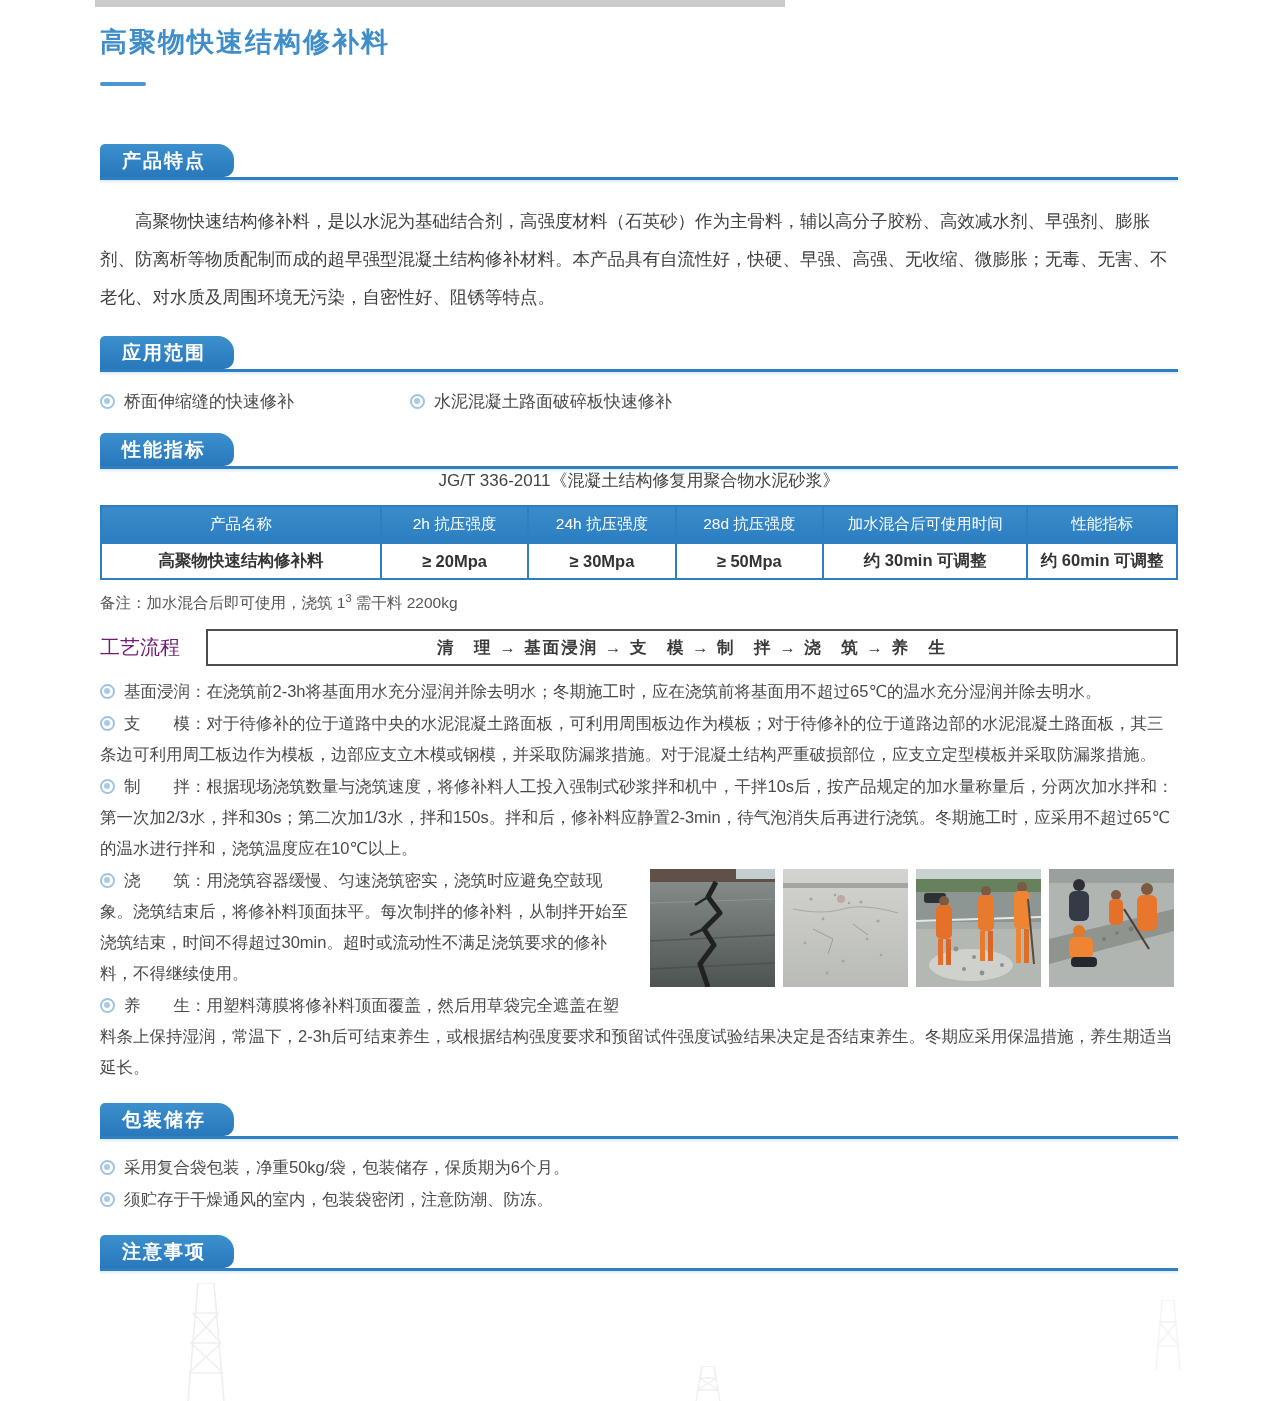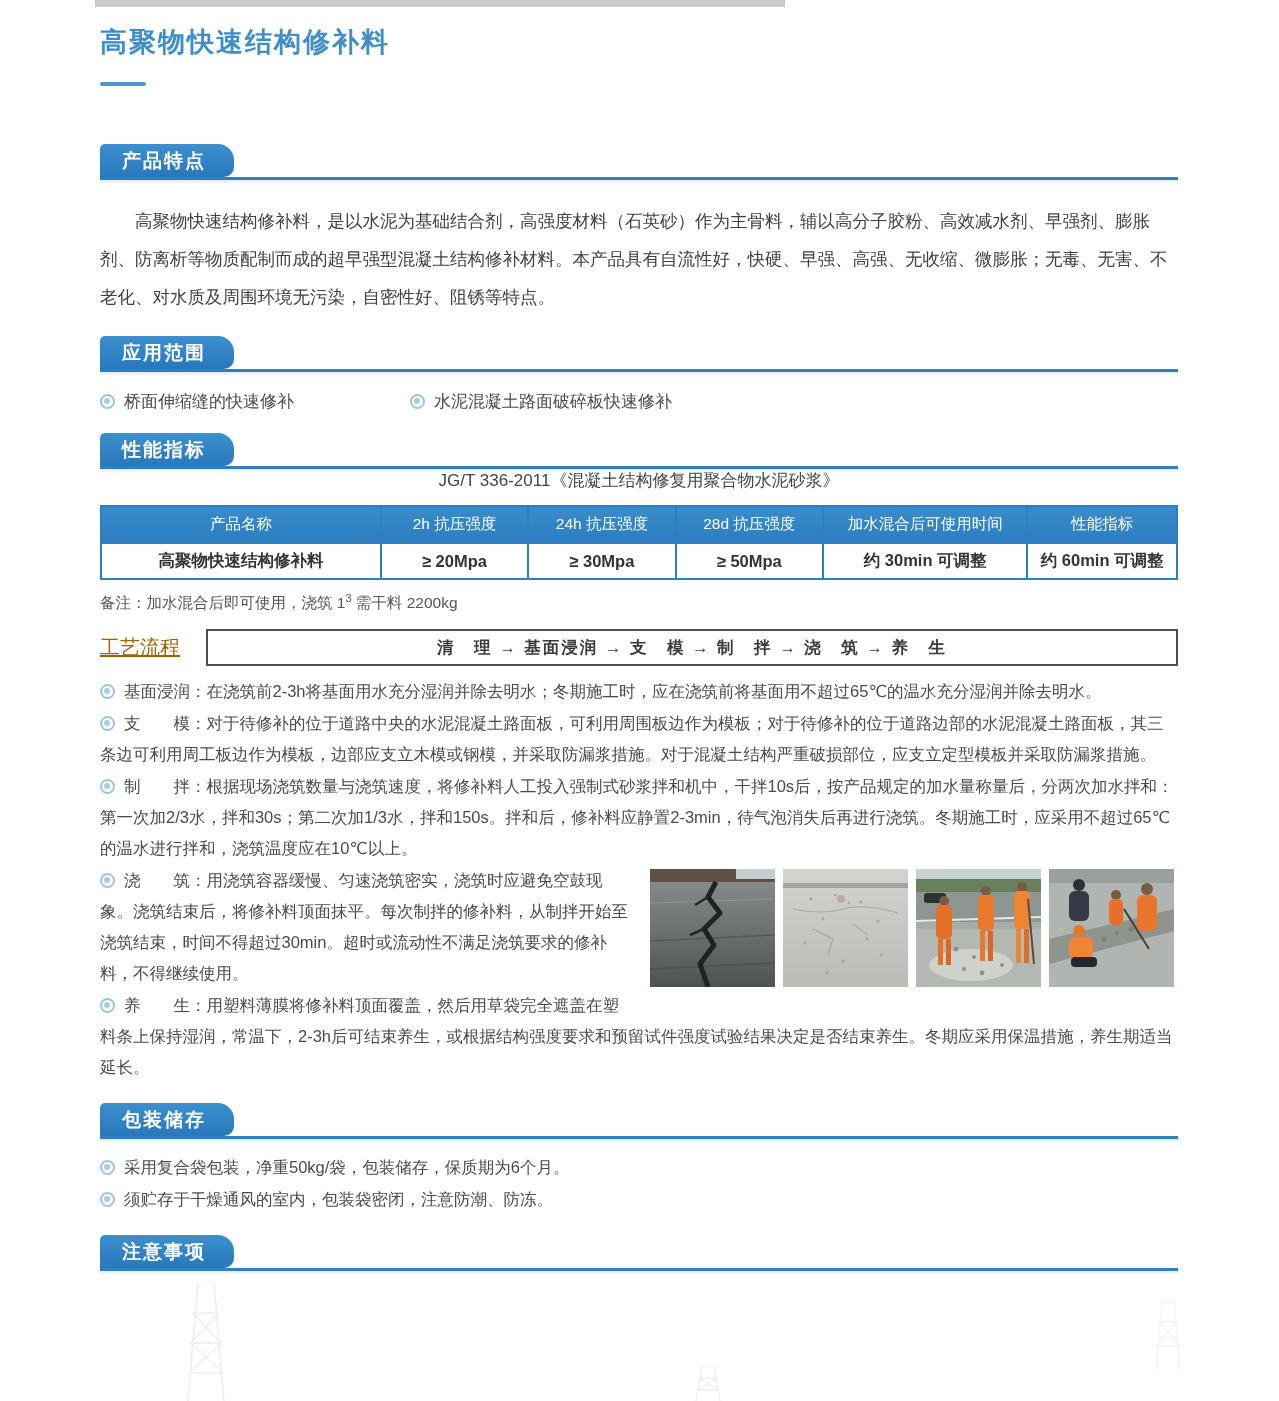--- a/index.html
+++ b/index.html
@@ -36,21 +36,21 @@
 
   table.perf{border-collapse:collapse;width:100%;margin-top:13px;table-layout:fixed;}
   table.perf th{background:linear-gradient(180deg,#3a8cc9,#2b7ec2);color:#fff;font-size:15.5px;
     font-weight:normal;padding:7px 13px;border:2px solid #2e7fc0;}
   table.perf td{font-size:16.5px;font-weight:bold;color:#333;text-align:center;padding:6px 2px;
     border:2px solid #2e7fc0;background:#fff;}
   .note-line{margin-top:12px;font-size:15.5px;color:#555;}
   .note-line sup{font-size:11px;}
 
   .flow-row{display:flex;align-items:center;margin-top:15px;}
-  .flow-label{font-size:20px;color:#a16207;flex:none;text-decoration:underline;}
+  .flow-label{font-size:20px;color:#701a75;flex:none;}
   .flow-box{flex:1;margin-left:26px;border:2px solid #4d4d4d;height:33px;line-height:33px;
     text-align:center;font-size:16.5px;font-weight:bold;color:#3a3a3a;letter-spacing:2px;}
 
   .steps{margin-top:10px;}
   .steps p{margin:1px 0;font-size:16.5px;line-height:31px;color:#4a4a4a;}
   .photo-strip{float:right;width:528px;margin:4px 0 6px 18px;display:flex;gap:8px;}
   .photo{width:125px;height:118px;flex:none;overflow:hidden;background:#ccc;}
   .photo svg{display:block;}
 
   .list p{margin:0;font-size:16.5px;line-height:32px;color:#4a4a4a;}

